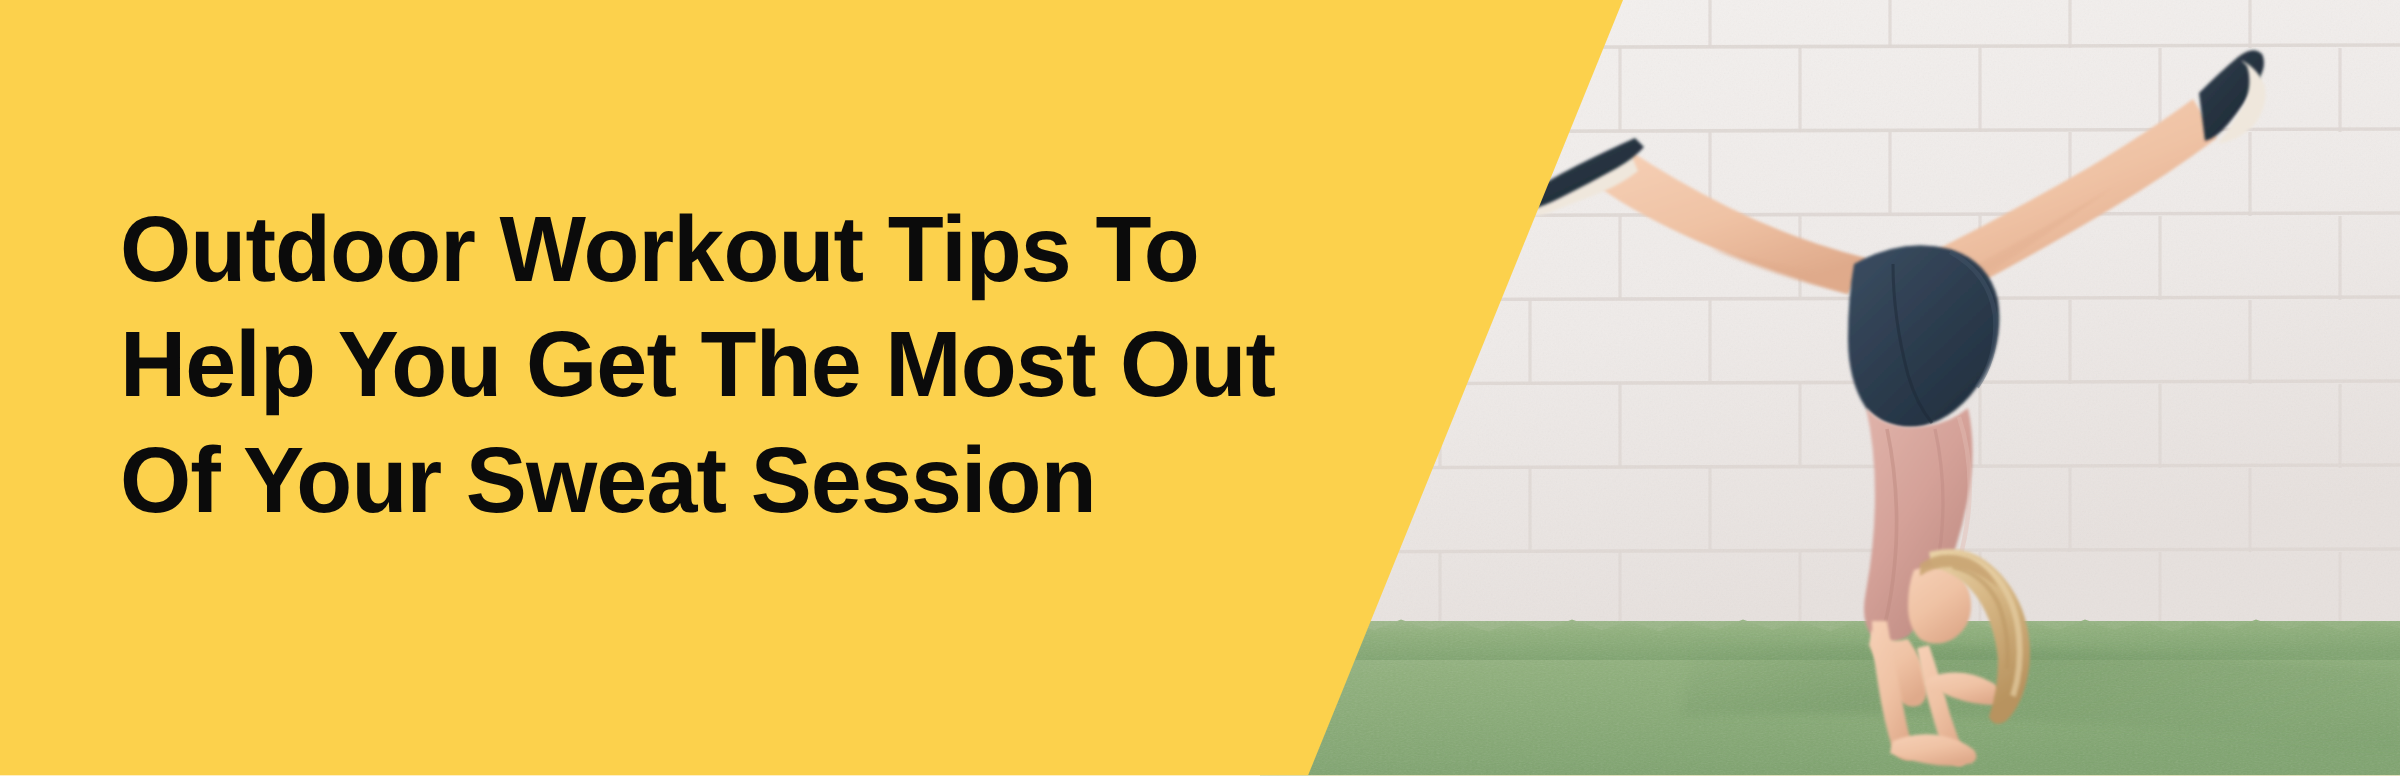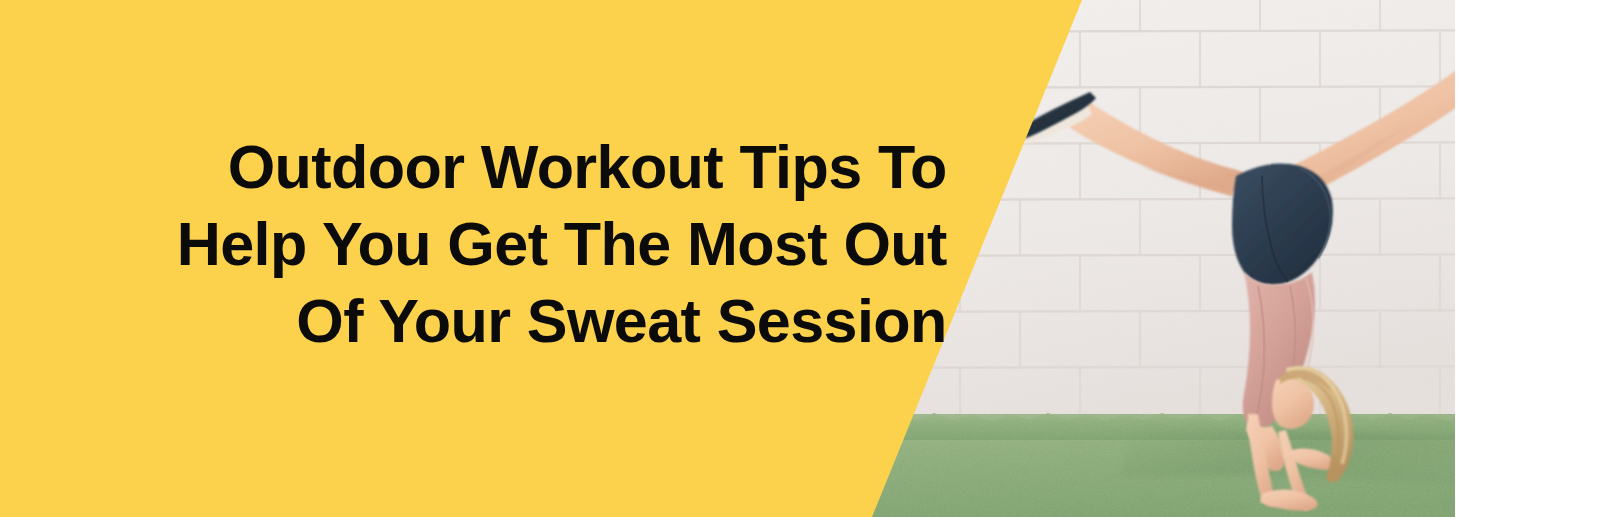--- a/index.html
+++ b/index.html
@@ -2,25 +2,24 @@
 <html><head>
 <meta charset="utf-8">
 <style>
   html, body {
     margin: 0;
     padding: 0;
     background: #ffffff;
   }
   #banner {
     position: relative;
-    width: 1455px;
+    width: 1600px;
     height: 517px;
     overflow: hidden;
     font-family: "Liberation Sans", sans-serif;
-    text-align: right;
   }
 
   
   #photo-layer {
     position: absolute;
     inset: 0;
     width: 1600px;
     height: 517px;
   }
 

